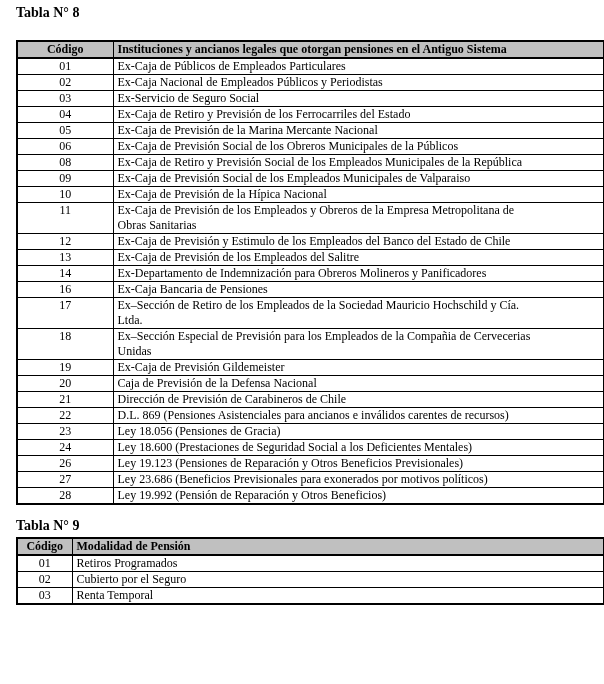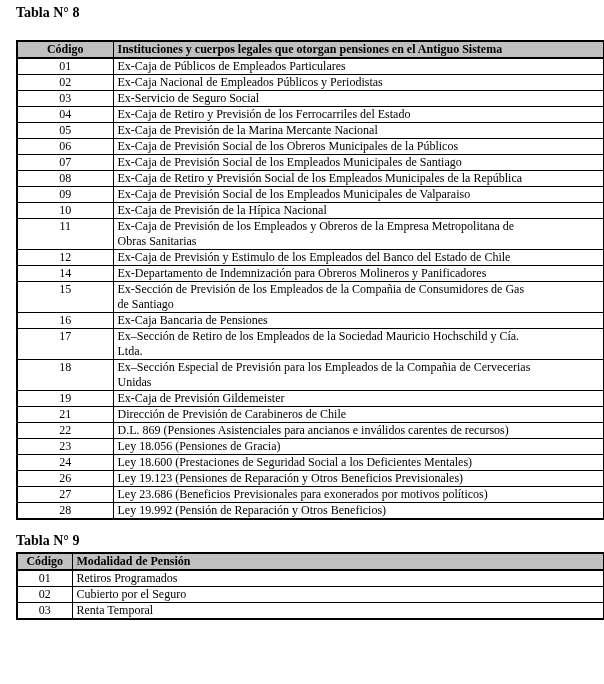--- a/index.html
+++ b/index.html
@@ -84,21 +84,21 @@
 
   <div class="tbl-wrap">
     <table class="doc-table">
       <colgroup>
         <col style="width:96px">
         <col style="width:491px">
       </colgroup>
       <thead>
         <tr>
           <th class="col-code">Código</th>
-          <th class="col-desc">Instituciones y cuerpos legales que otorgan pensiones en el Antiguo Sistema</th>
+          <th class="col-desc">Instituciones y ancianos legales que otorgan pensiones en el Antiguo Sistema</th>
         </tr>
       </thead>
       <tbody>
           <tr>
             <td class="col-code">01</td>
             <td class="col-desc">Ex-Caja de Públicos de Empleados Particulares</td>
           </tr>
           <tr>
             <td class="col-code">02</td>
             <td class="col-desc">Ex-Caja Nacional de Empleados Públicos y Periodistas</td>
@@ -113,24 +113,20 @@
           </tr>
           <tr>
             <td class="col-code">05</td>
             <td class="col-desc">Ex-Caja de Previsión de la Marina Mercante Nacional</td>
           </tr>
           <tr>
             <td class="col-code">06</td>
             <td class="col-desc">Ex-Caja de Previsión Social de los Obreros Municipales de la Públicos</td>
           </tr>
           <tr>
-            <td class="col-code">07</td>
-            <td class="col-desc">Ex-Caja de Previsión Social de los Empleados Municipales de Santiago</td>
-          </tr>
-          <tr>
             <td class="col-code">08</td>
             <td class="col-desc">Ex-Caja de Retiro y Previsión Social de los Empleados Municipales de la República</td>
           </tr>
           <tr>
             <td class="col-code">09</td>
             <td class="col-desc">Ex-Caja de Previsión Social de los Empleados Municipales de Valparaiso</td>
           </tr>
           <tr>
             <td class="col-code">10</td>
             <td class="col-desc">Ex-Caja de Previsión de la Hípica Nacional</td>
@@ -138,45 +134,48 @@
           <tr>
             <td class="col-code">11</td>
             <td class="col-desc">Ex-Caja de Previsión de los Empleados y Obreros de la Empresa Metropolitana de
 Obras Sanitarias</td>
           </tr>
           <tr>
             <td class="col-code">12</td>
             <td class="col-desc">Ex-Caja de Previsión y Estimulo de los Empleados del Banco del Estado de Chile</td>
           </tr>
           <tr>
+            <td class="col-code">13</td>
+            <td class="col-desc">Ex-Caja de Previsión de los Empleados del Salitre</td>
+          </tr>
+          <tr>
             <td class="col-code">14</td>
             <td class="col-desc">Ex-Departamento de Indemnización para Obreros Molineros y Panificadores</td>
-          </tr>
-          <tr>
-            <td class="col-code">15</td>
-            <td class="col-desc">Ex-Sección de Previsión de los Empleados de la Compañia de Consumidores de Gas
-de Santiago</td>
           </tr>
           <tr>
             <td class="col-code">16</td>
             <td class="col-desc">Ex-Caja Bancaria de Pensiones</td>
           </tr>
           <tr>
             <td class="col-code">17</td>
             <td class="col-desc">Ex–Sección de Retiro de los Empleados de la Sociedad Mauricio Hochschild y Cía.
 Ltda.</td>
           </tr>
           <tr>
             <td class="col-code">18</td>
             <td class="col-desc">Ex–Sección Especial de Previsión para los Empleados de la Compañia de Cervecerias
 Unidas</td>
           </tr>
           <tr>
             <td class="col-code">19</td>
             <td class="col-desc">Ex-Caja de Previsión Gildemeister</td>
+          </tr>
+          <tr>
+            <td class="col-code">20</td>
+            <td class="col-desc">Caja de Previsión de la Defensa Nacional</td>
           </tr>
           <tr>
             <td class="col-code">21</td>
             <td class="col-desc">Dirección de Previsión de Carabineros de Chile</td>
           </tr>
           <tr>
             <td class="col-code">22</td>
             <td class="col-desc">D.L. 869 (Pensiones Asistenciales para ancianos e inválidos carentes de recursos)</td>
           </tr>
           <tr>

